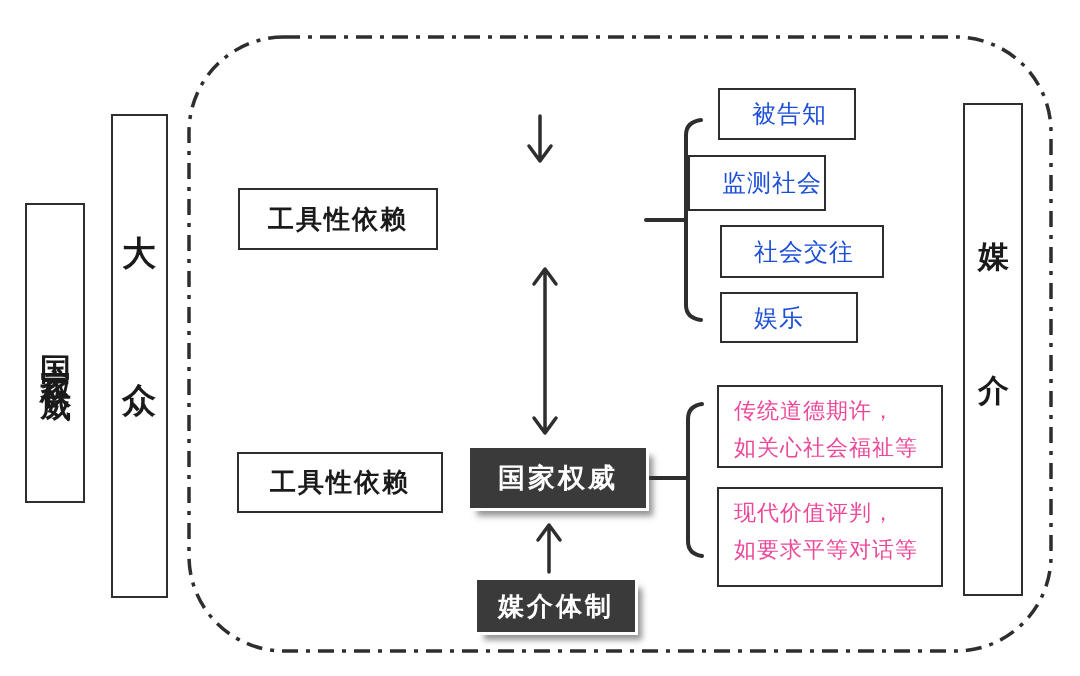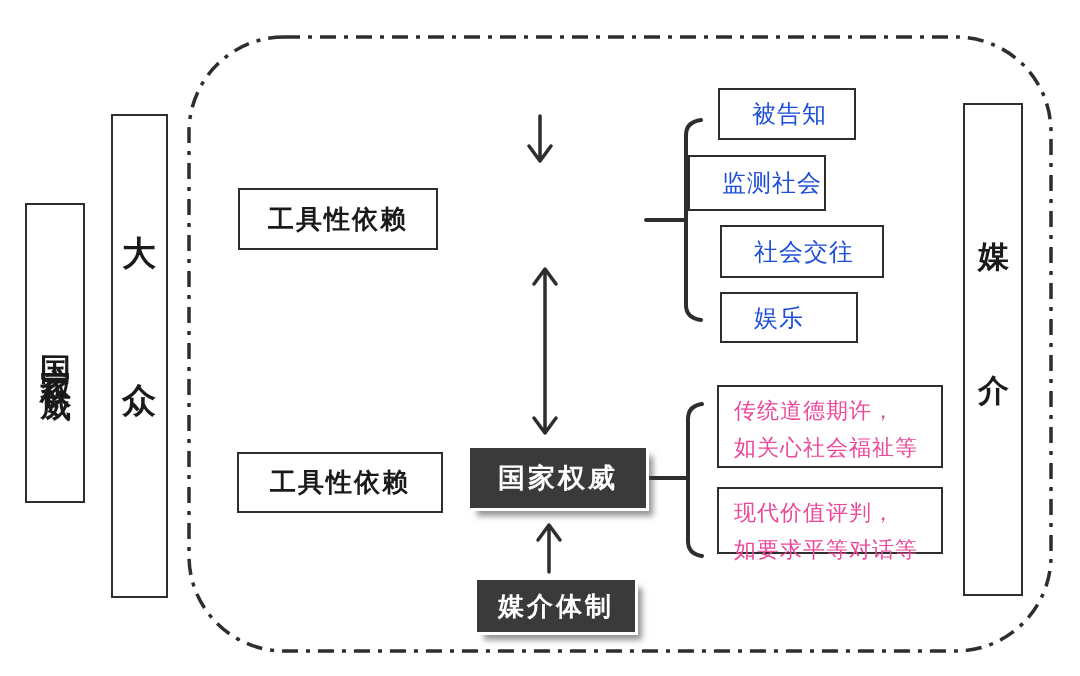--- a/index.html
+++ b/index.html
@@ -97,21 +97,21 @@
     border: 2px solid #2e2e2e;
     color: #ec4899;
     font-size: 22px;
     font-weight: 500;
     line-height: 37px;
     padding: 5px 6px 0 15px;
     white-space: pre-line;
     letter-spacing: 1px;
   }
   .m0 { left: 717px; top: 385px; width: 226px; height: 83px; }
-  .m1 { left: 717px; top: 487px; width: 226px; height: 67px; }
+  .m1 { left: 717px; top: 487px; width: 226px; height: 100px; }
 </style>
 </head>
 <body>
 
 <div class="stage">
 
   <svg class="overlay" viewBox="0 0 1080 676">
 
     <rect x="189" y="37" width="862" height="614" rx="95" ry="95" fill="none" stroke="#2e2e2e" stroke-width="3.5" stroke-dasharray="16 8 4 8"></rect>
 

